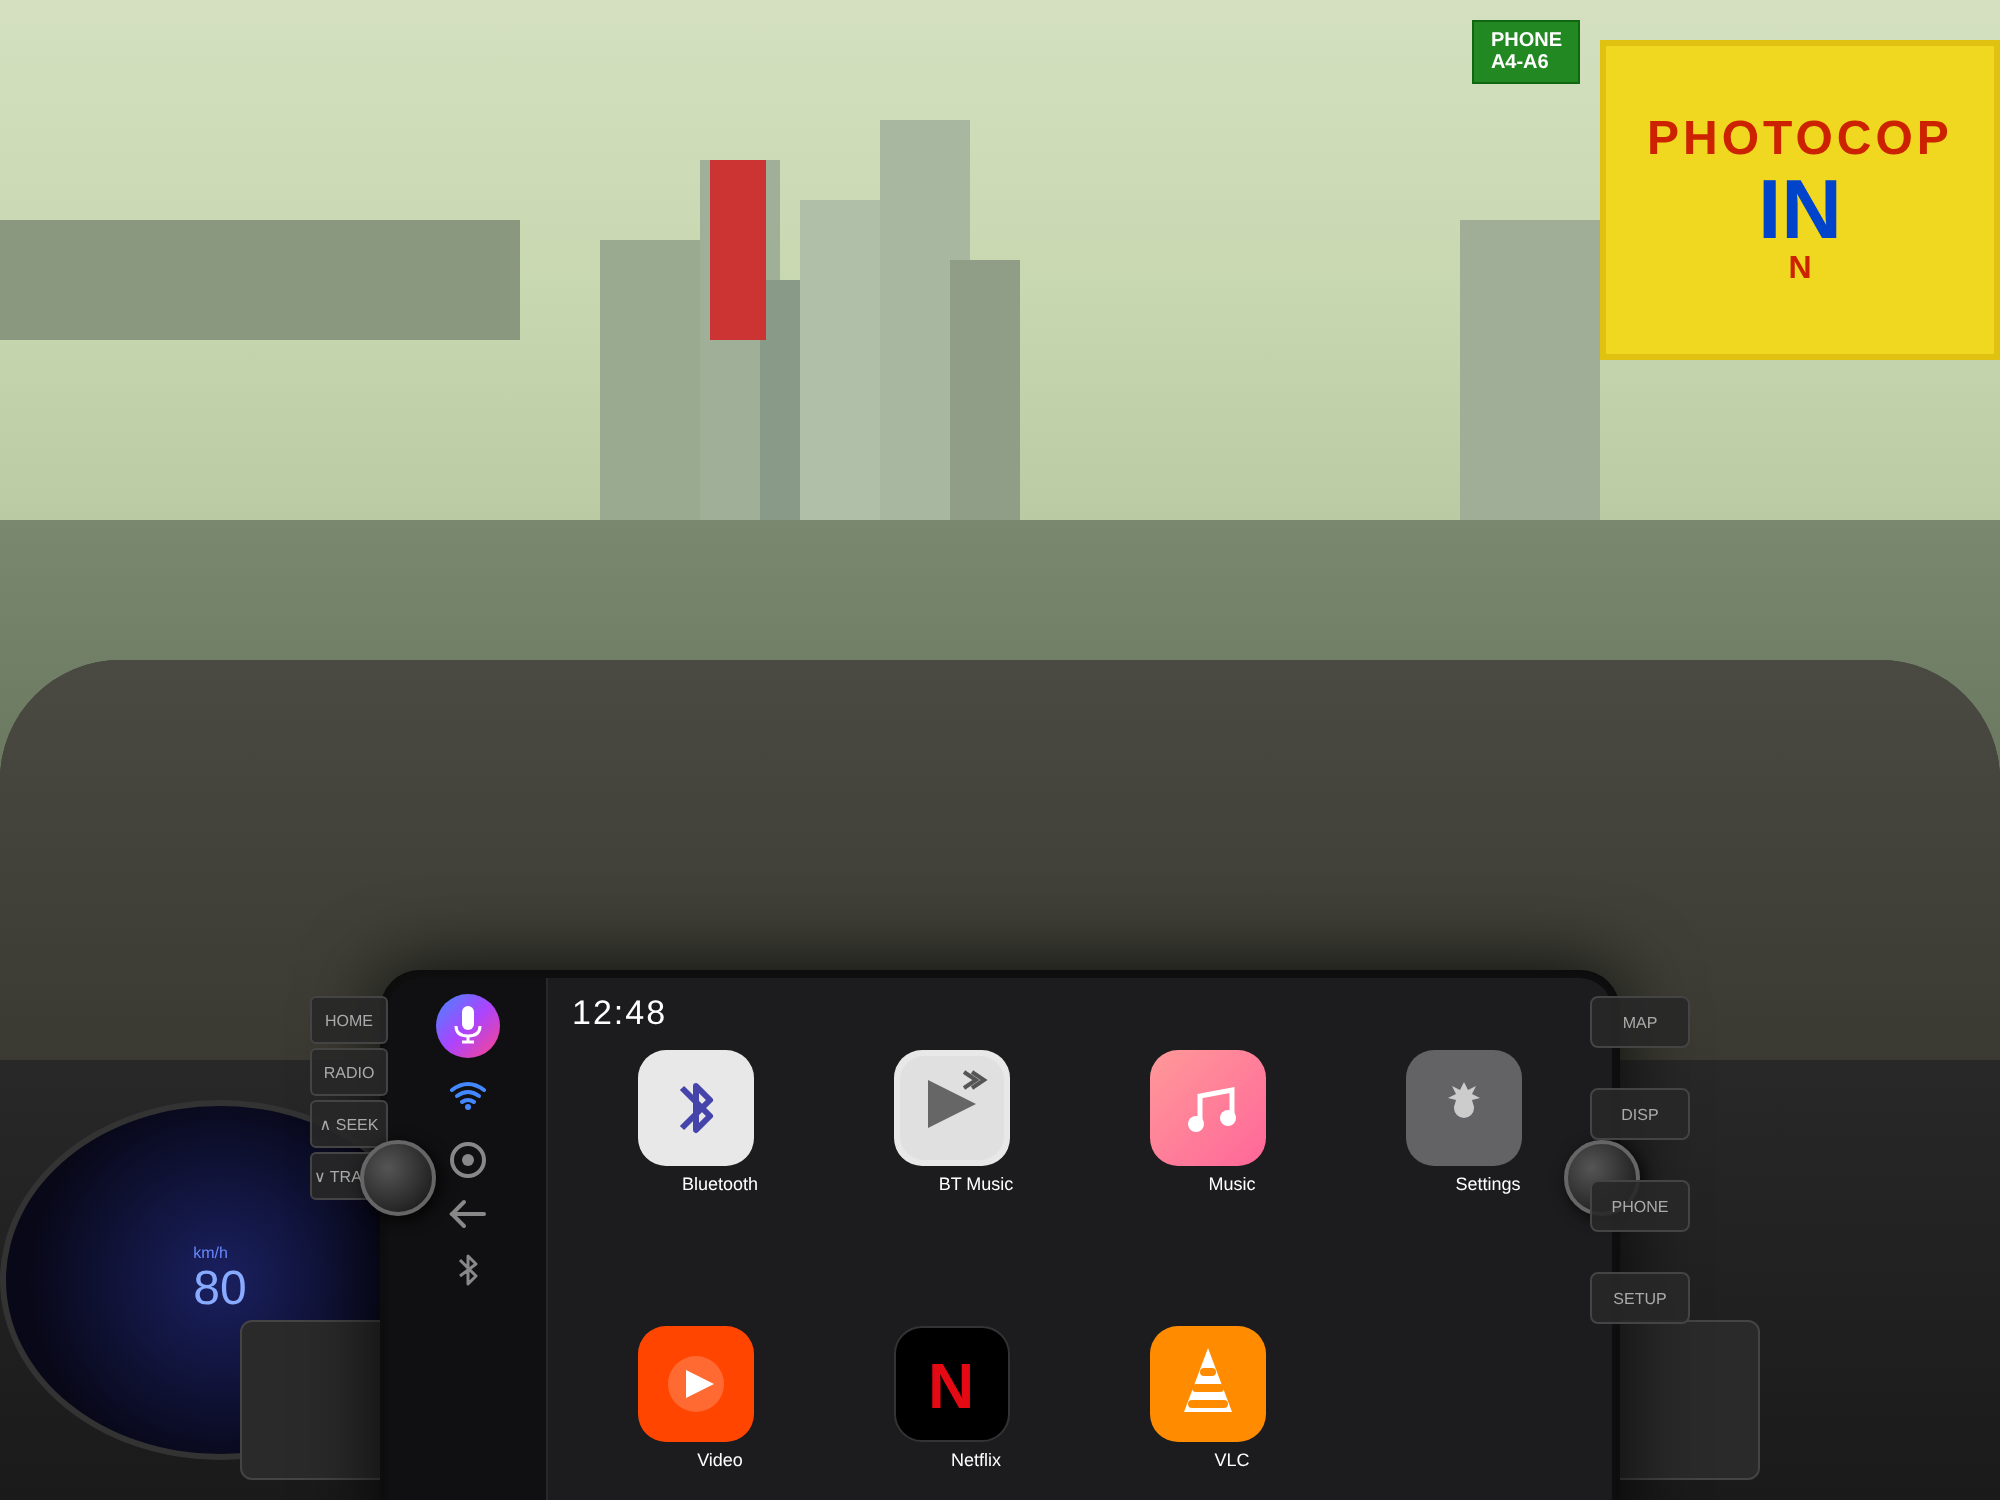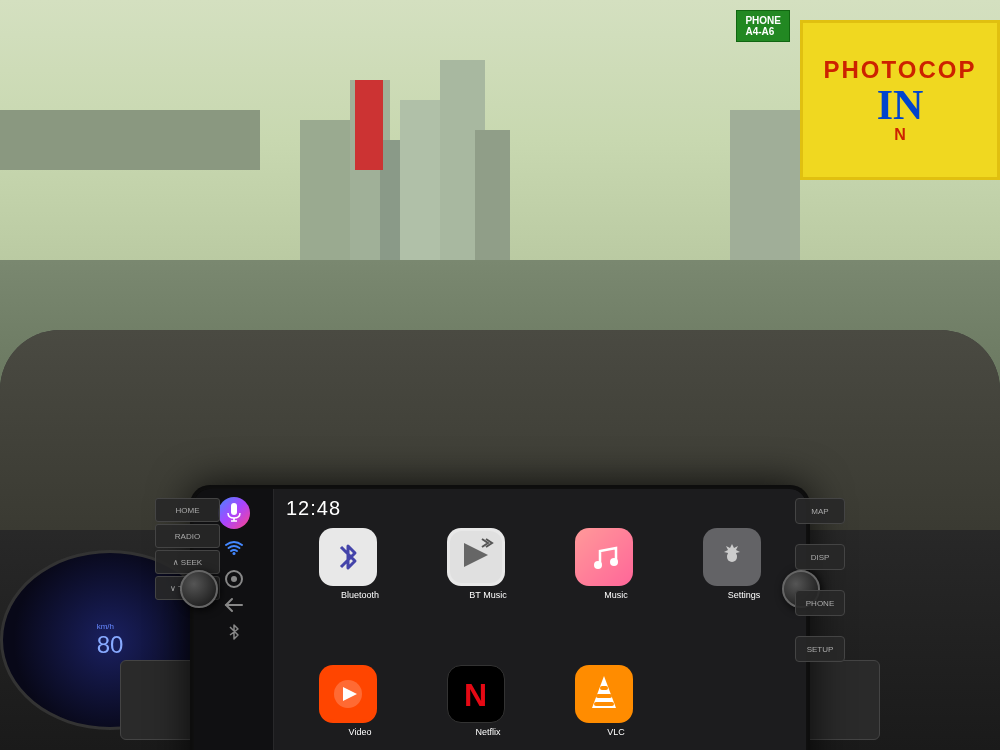--- a/index.html
+++ b/index.html
@@ -171,21 +171,21 @@
 
     .time-bar {
       display: flex;
       justify-content: space-between;
       align-items: center;
       margin-bottom: 8px;
     }
 
     .time-display {
       color: #fff;
-      font-size: 20px;
+      font-size: 17px;
       font-weight: 300;
       letter-spacing: 1px;
     }
 
     
     .apps-grid {
       display: grid;
       grid-template-columns: repeat(4, 1fr);
       gap: 8px 4px;
       flex: 1;
@@ -283,21 +283,21 @@
     .left-controls {
       position: absolute;
       top: 168px;
       left: 155px;
       display: flex;
       flex-direction: column;
       gap: 2px;
       z-index: 13;
     }
     .left-btn {
-      width: 65px;
+      width: 39px;
       height: 24px;
       background: rgba(40,40,40,0.9);
       border: 1px solid #444;
       border-radius: 3px;
       display: flex;
       align-items: center;
       justify-content: center;
       color: #aaa;
       font-size: 8px;
       cursor: pointer;
@@ -387,21 +387,21 @@
 
 <div class="number-sign">
   <div style="font-size:10px;font-weight:800;">PHONE</div>
   <div style="font-size:10px;">A4-A6</div>
 </div>
 
 <div class="street-sign-red"></div>
 
 <div class="photocopy-sign">
   <div class="sign-text1">PHOTOCOP</div>
-  <div class="sign-text2" style="color:#0044cc;font-size:42px;font-weight:900;font-family:Liberation Serif, serif;">IN</div>
+  <div class="sign-text2" style="color:#0044cc;font-size:42px;font-weight:900;">IN</div>
   <div style="color:#cc2200;font-size:16px;font-weight:800;">N</div>
 </div>
 
 <div class="bridge"></div>
 
 <div class="road-scene"></div>
 
 <div class="dashboard">
   <div class="dashboard-top"></div>
 

